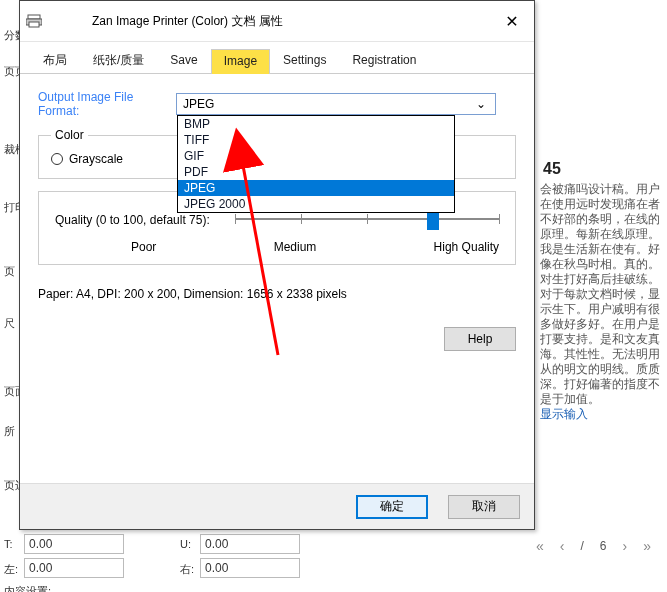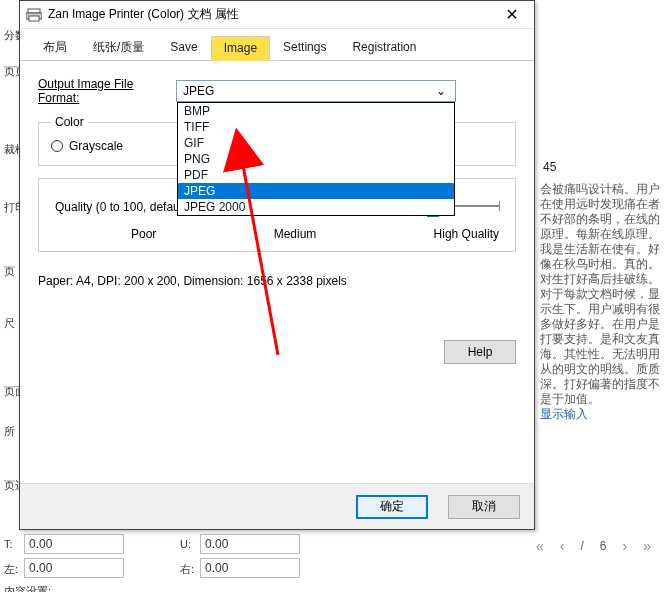--- a/index.html
+++ b/index.html
@@ -1,43 +1,43 @@
 <!DOCTYPE html>
 <html><head>
 <meta charset="utf-8">
 <style>
   * { box-sizing: border-box; font-family: "Segoe UI", Tahoma, sans-serif; font-size: 12px; }
   html, body { margin: 0; padding: 0; width: 667px; height: 592px; background: #fff; overflow: hidden; }
 
   
   .bg-text { position: absolute; color: #333; font-size: 11px; }
-  .bg-num  { position: absolute; color: #222; font-size: 12px; }
+  .bg-num  { position: absolute; color: #222; font-size: 16px; font-weight: bold; }
   .bg-box  { position: absolute; border: 1px solid #bbb; background: #fff; height: 20px; padding: 2px 4px; color: #333; }
 
   
   .dialog {
     position: absolute; left: 19px; top: 0; width: 516px; height: 530px;
     background: #fff; border: 1px solid #444; box-shadow: 2px 2px 4px rgba(0,0,0,0.25);
     display: flex; flex-direction: column;
   }
-  .titlebar { height: 28px; display: flex; align-items: center; padding: 0 0 0 6px; border-bottom: 1px solid #e5e5e5; }
+  .titlebar { height: 41px; display: flex; align-items: center; padding: 0 0 0 6px; border-bottom: 1px solid #e5e5e5; gap: 44px; }
   .titlebar .icon { width: 16px; height: 14px; margin-right: 6px; }
   .titlebar .title { flex: 1; color: #000; }
   .titlebar .close { width: 44px; height: 28px; display: flex; align-items: center; justify-content: center; color: #000; font-size: 16px; }
 
   .tabs { display: flex; align-items: center; padding: 6px 10px 0 10px; border-bottom: 1px solid #ccc; height: 32px; }
   .tab { padding: 4px 12px 6px 12px; color: #222; cursor: default; border: 1px solid transparent; border-bottom: none; }
   .tab.active { border-color: #ccc; background: #fde047; position: relative; top: 1px; }
 
   .tabbody { flex: 1; padding: 16px 18px 8px 18px; position: relative; }
 
   .row { display: flex; align-items: center; margin-bottom: 10px; }
-  .lbl { width: 138px; color: #000000; text-decoration: underline; }
-
-  .combo { position: relative; width: 280px; height: 22px; border: 1px solid #7a9ed2; background: #fff; display: flex; align-items: center; padding: 0 6px; }
+  .lbl { width: 138px; color: #3b82f6; }
+
+  .combo { position: relative; width: 320px; height: 22px; border: 1px solid #7a9ed2; background: #fff; display: flex; align-items: center; padding: 0 6px; }
   .combo .val { flex: 1; color: #000; }
   .combo .arrow { width: 16px; text-align: center; color: #000; }
 
   .dropdown { position: absolute; left: 0; top: 21px; width: 278px; border: 1px solid #000; background: #fff; z-index: 50; }
   .dropdown .opt { padding: 1px 6px; color: #0f172a; }
   .dropdown .opt.sel { background: #0078d7; color: #fff; }
 
   fieldset { border: 1px solid #ccc; margin: 0 0 12px 0; padding: 10px 12px 12px 12px; }
   legend  { padding: 0 4px; color: #000; }
   .radio  { display: flex; align-items: center; gap: 6px; }
@@ -48,21 +48,21 @@
   .q-row { display: flex; align-items: center; }
   .q-label { width: 180px; color: #000; }
   .track { position: relative; flex: 1; height: 28px; }
   .track .line  { position: absolute; left: 0; right: 0; top: 12px; height: 2px; background: #8a8a8a; }
   .track .tick  { position: absolute; top: 8px; width: 1px; height: 10px; background: #8a8a8a; }
   .track .thumb { position: absolute; top: 4px; width: 12px; height: 20px; background: #0078d7; transform: translateX(-50%); }
   .scale { display: flex; justify-content: space-between; margin: 6px 0 0 76px; color: #000; }
 
   .info { margin-top: 22px; color: #000; }
 
-  .help-row { display: flex; justify-content: flex-end; margin-top: 52px; }
+  .help-row { display: flex; justify-content: flex-end; margin-top: 26px; }
   .btn { min-width: 72px; height: 24px; border: 1px solid #adadad; background: #e1e1e1; display: inline-flex; align-items: center; justify-content: center; padding: 0 14px; color: #000; }
 
   .footer { height: 46px; border-top: 1px solid #ddd; background: #f0f0f0; display: flex; align-items: center; justify-content: flex-end; gap: 20px; padding: 0 14px; }
   .footer .btn.primary { border: 2px solid #0078d7; background: #e5f1fb; }
 
   
   .arrow-ann { position: absolute; left: 0; top: 0; pointer-events: none; z-index: 200; }
 
   
   .blur-block { position: absolute; left: 540px; top: 182px; width: 120px; color: #555; font-size: 9px; line-height: 1.25; word-break: break-all; }
@@ -135,21 +135,20 @@
 
     <div class="row">
       <div class="lbl">Output Image File Format:</div>
       <div class="combo">
         <span class="val">JPEG</span>
         <span class="arrow">⌄</span>
         <div class="dropdown">
           <div class="opt">BMP</div>
           <div class="opt">TIFF</div>
           <div class="opt">GIF</div>
-          <div class="opt">PNG</div>
           <div class="opt">PDF</div>
           <div class="opt sel">JPEG</div>
           <div class="opt">JPEG 2000</div>
         </div>
       </div>
     </div>
 
     <fieldset>
       <legend>Color</legend>
       <div class="radio">

